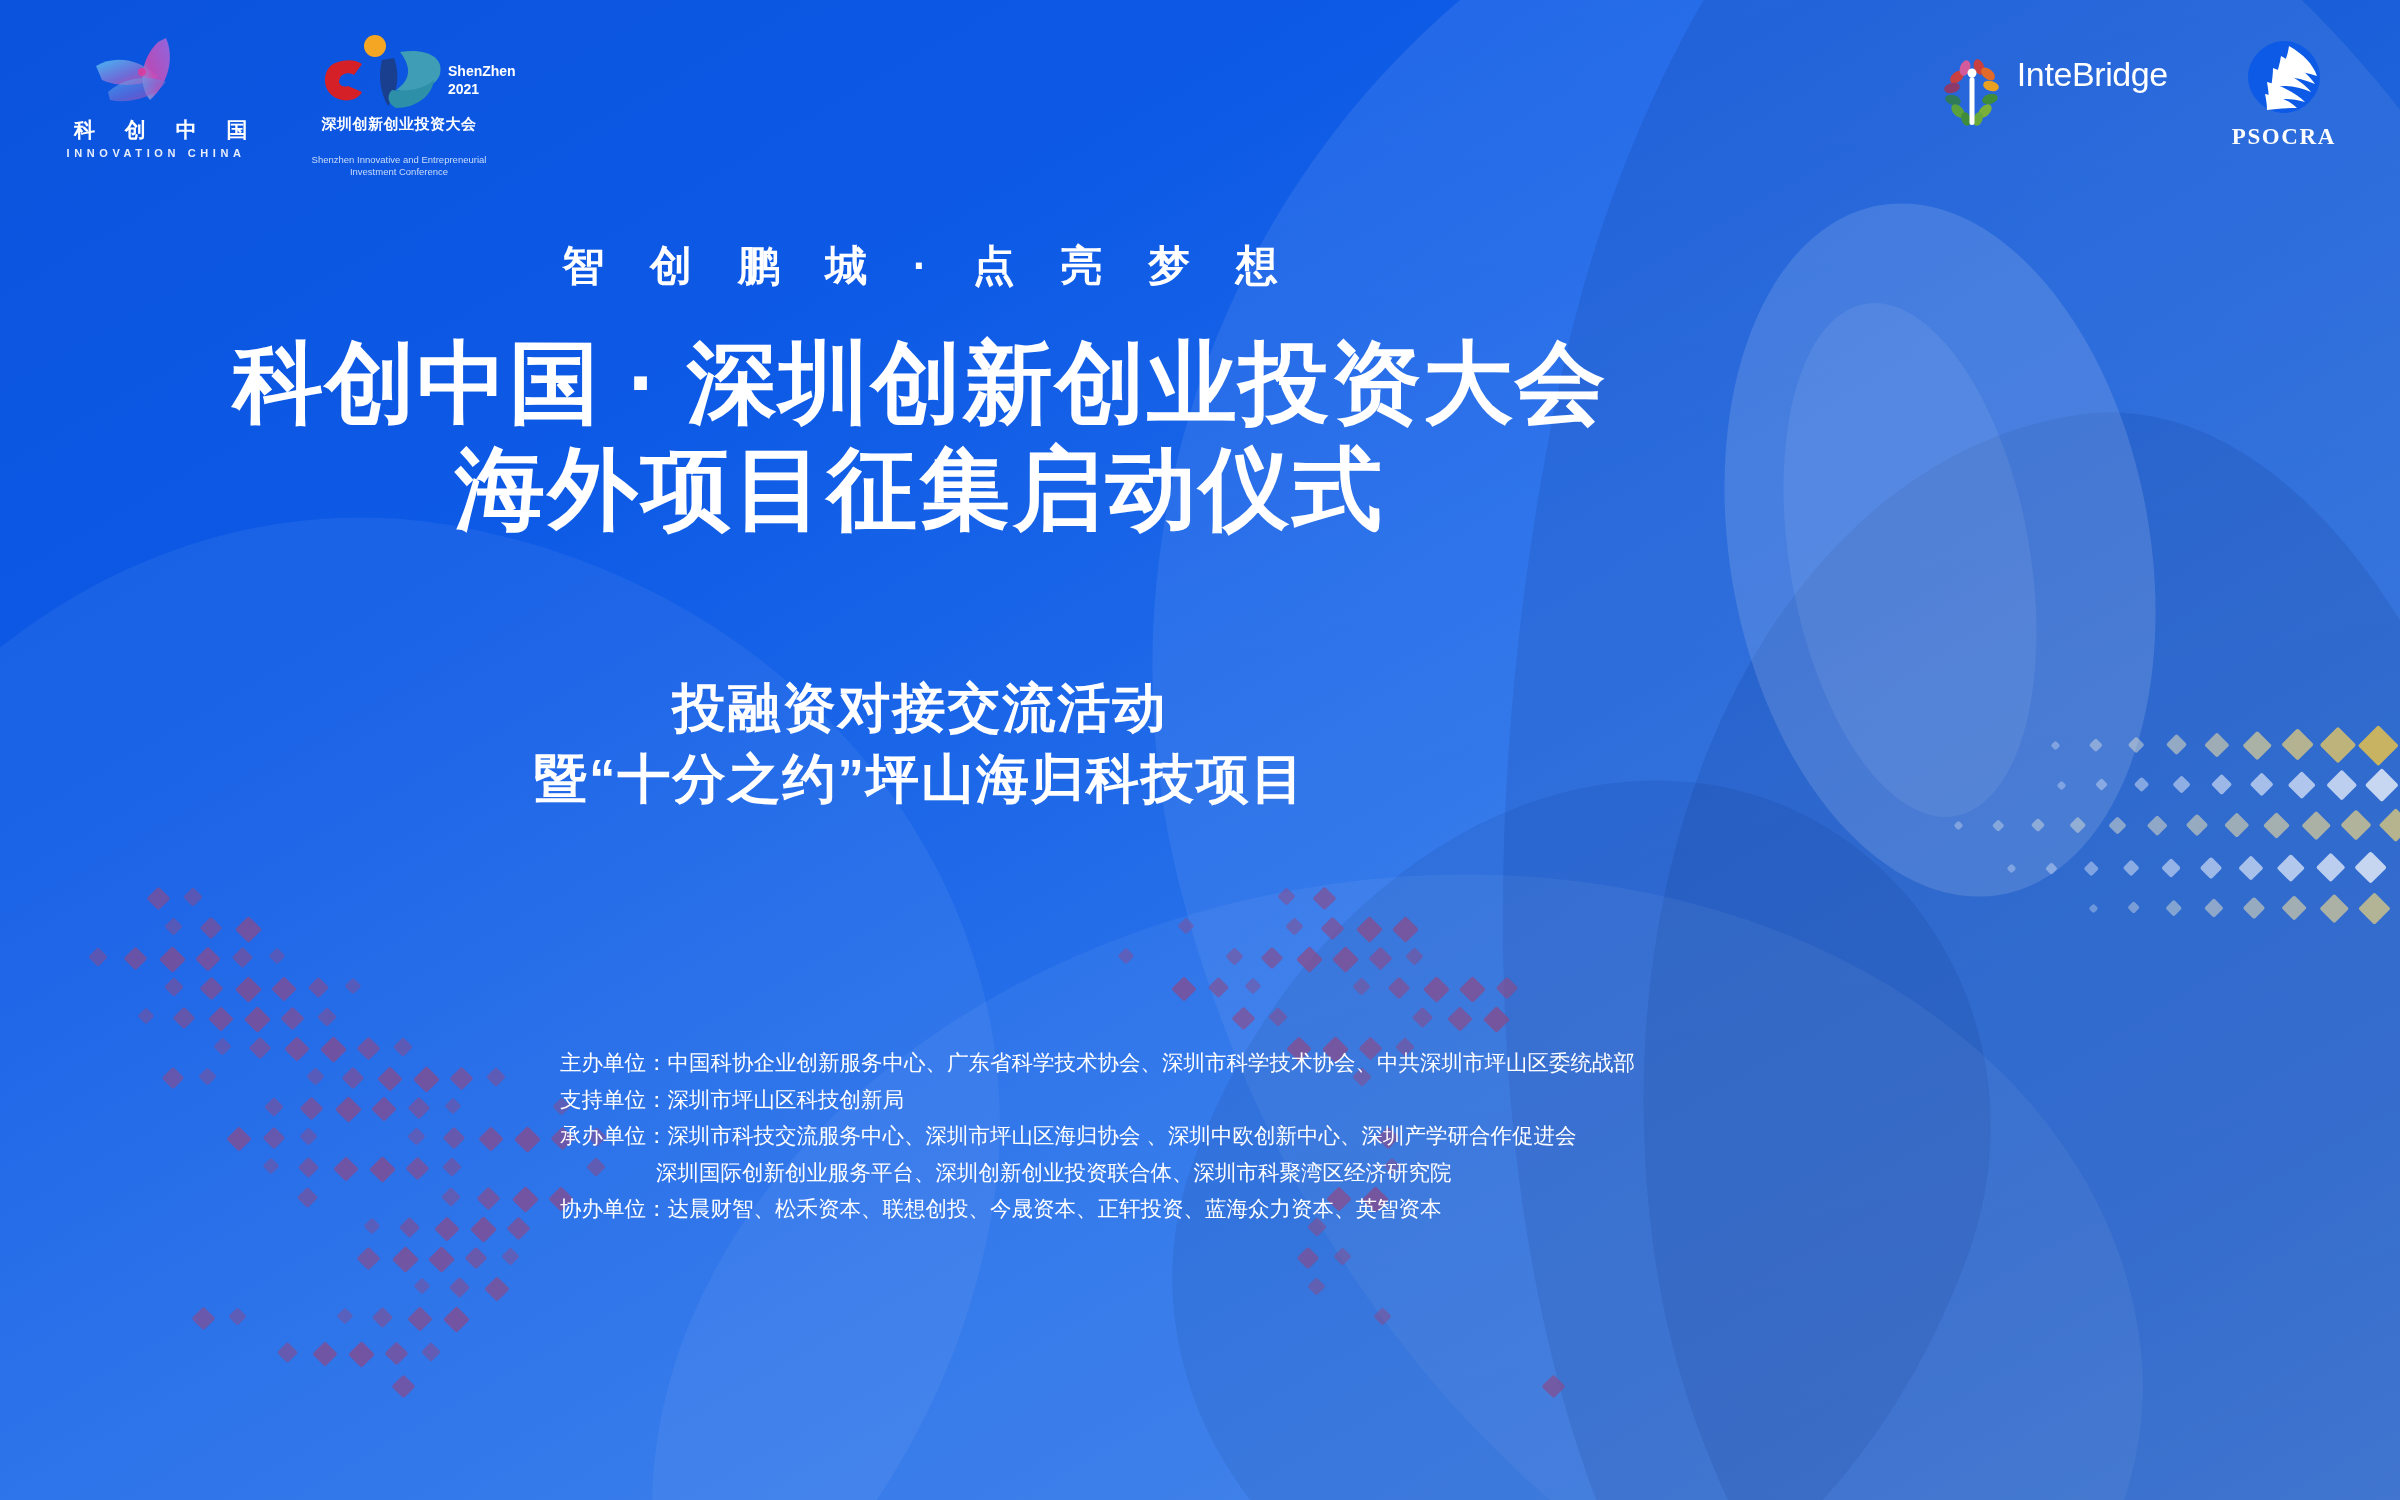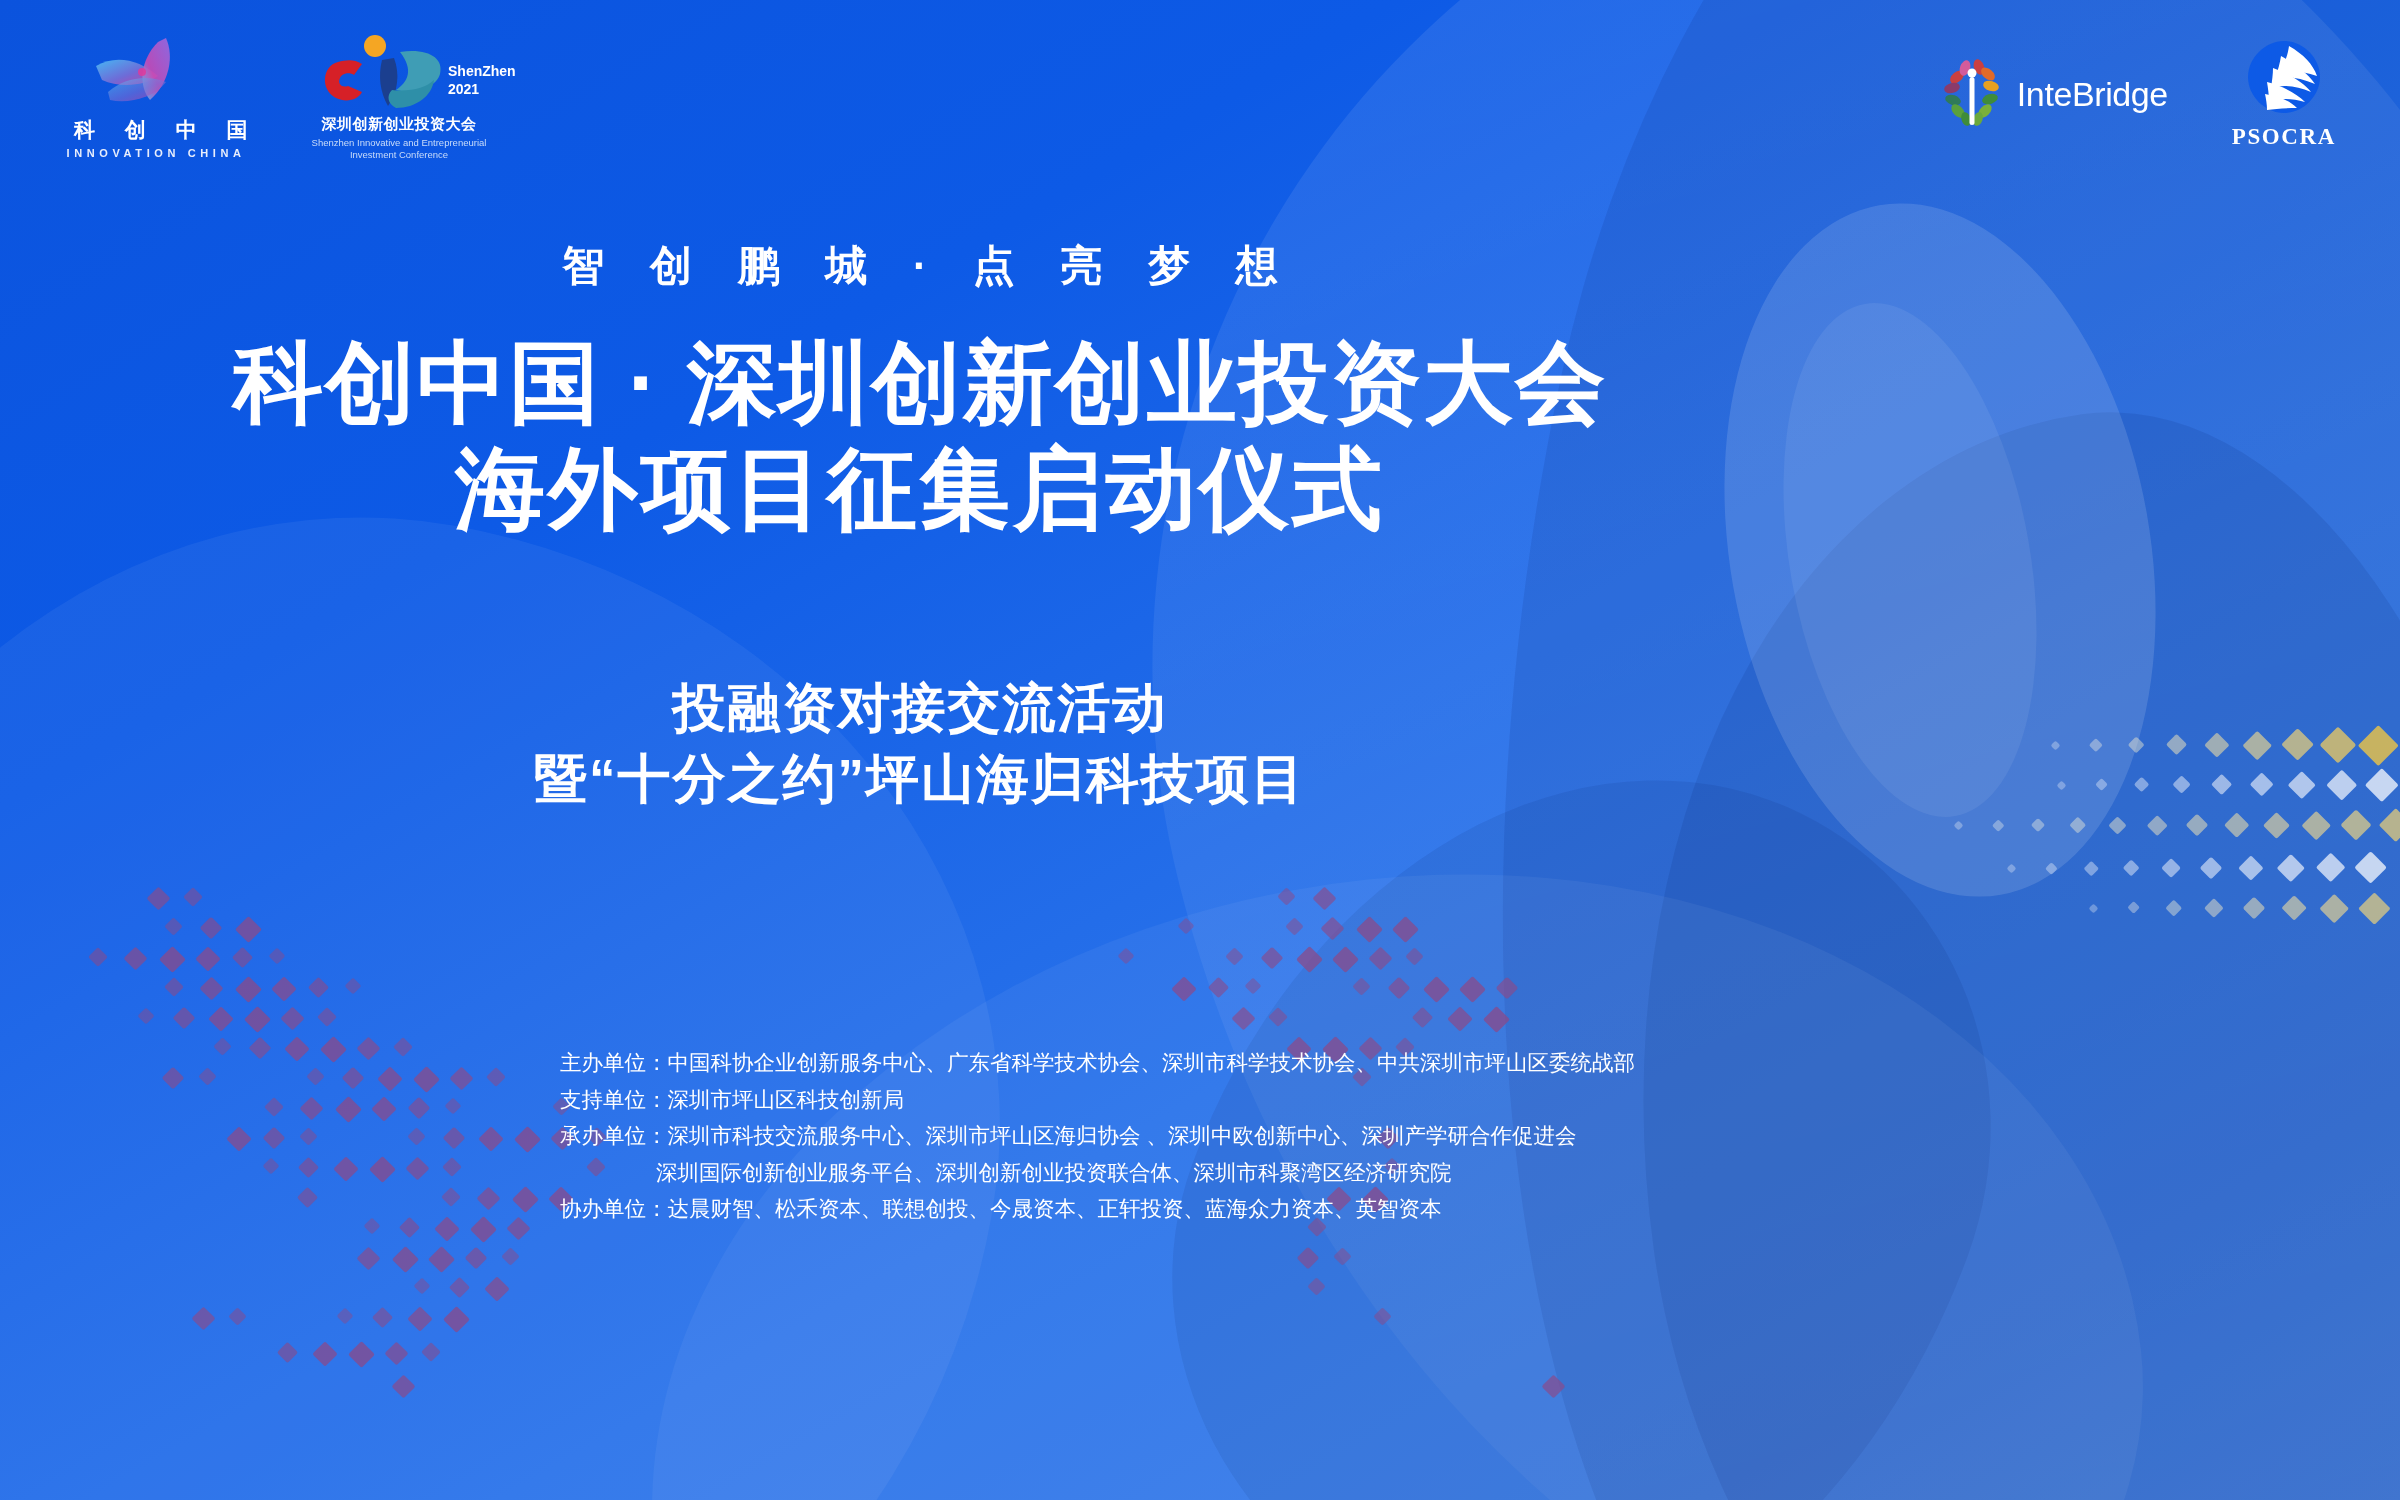--- a/index.html
+++ b/index.html
@@ -75,24 +75,24 @@
   .kc-logo{ width:160px; text-align:center; }
   .kc-mark{ height:82px; position:relative; }
   .kc-cn{ color:#ffffff; font-size:21px; letter-spacing:12px; font-weight:600; margin-top:4px;
           text-indent:12px; white-space:nowrap; }
   .kc-en{ color:#e8eefc; font-size:11px; letter-spacing:4.6px; font-weight:700; margin-top:3px;
           text-indent:4.6px; white-space:nowrap; }
 
   .sz-logo{ width:250px; text-align:center; }
   .sz-mark{ height:82px; position:relative; }
   .sz-cn{ color:#ffffff; font-size:15px; font-weight:700; letter-spacing:.5px; white-space:nowrap; margin-top:3px; }
-  .sz-en{ color:#c9dcfa; font-size:9.5px; line-height:12px; margin-top:3px; }
+  .sz-en{ color:#c9dcfa; font-size:9.5px; line-height:12px; margin-top:20px; }
 
   .logo-right{ position:absolute; right:64px; top:38px; display:flex; align-items:center; gap:64px; }
-  .ib-wrap{ display:flex; align-items:center; gap:12px; }
+  .ib-wrap{ display:flex; align-items:flex-start; gap:12px; }
   .ib-name{ color:#ffffff; font-size:34px; font-weight:500; letter-spacing:-.4px; }
   .psocra{ text-align:center; }
   .ps-name{ color:#ffffff; font-size:23px; font-weight:600; letter-spacing:1.6px; margin-top:4px;font-family:Liberation Serif, serif; }
 
   
   .tagline{
     position:absolute; left:0; top:238px; width:1840px; text-align:center;
     color:#ffffff; font-size:42px; font-weight:700; letter-spacing:17px; text-indent:17px;
   }
   .title-main{

